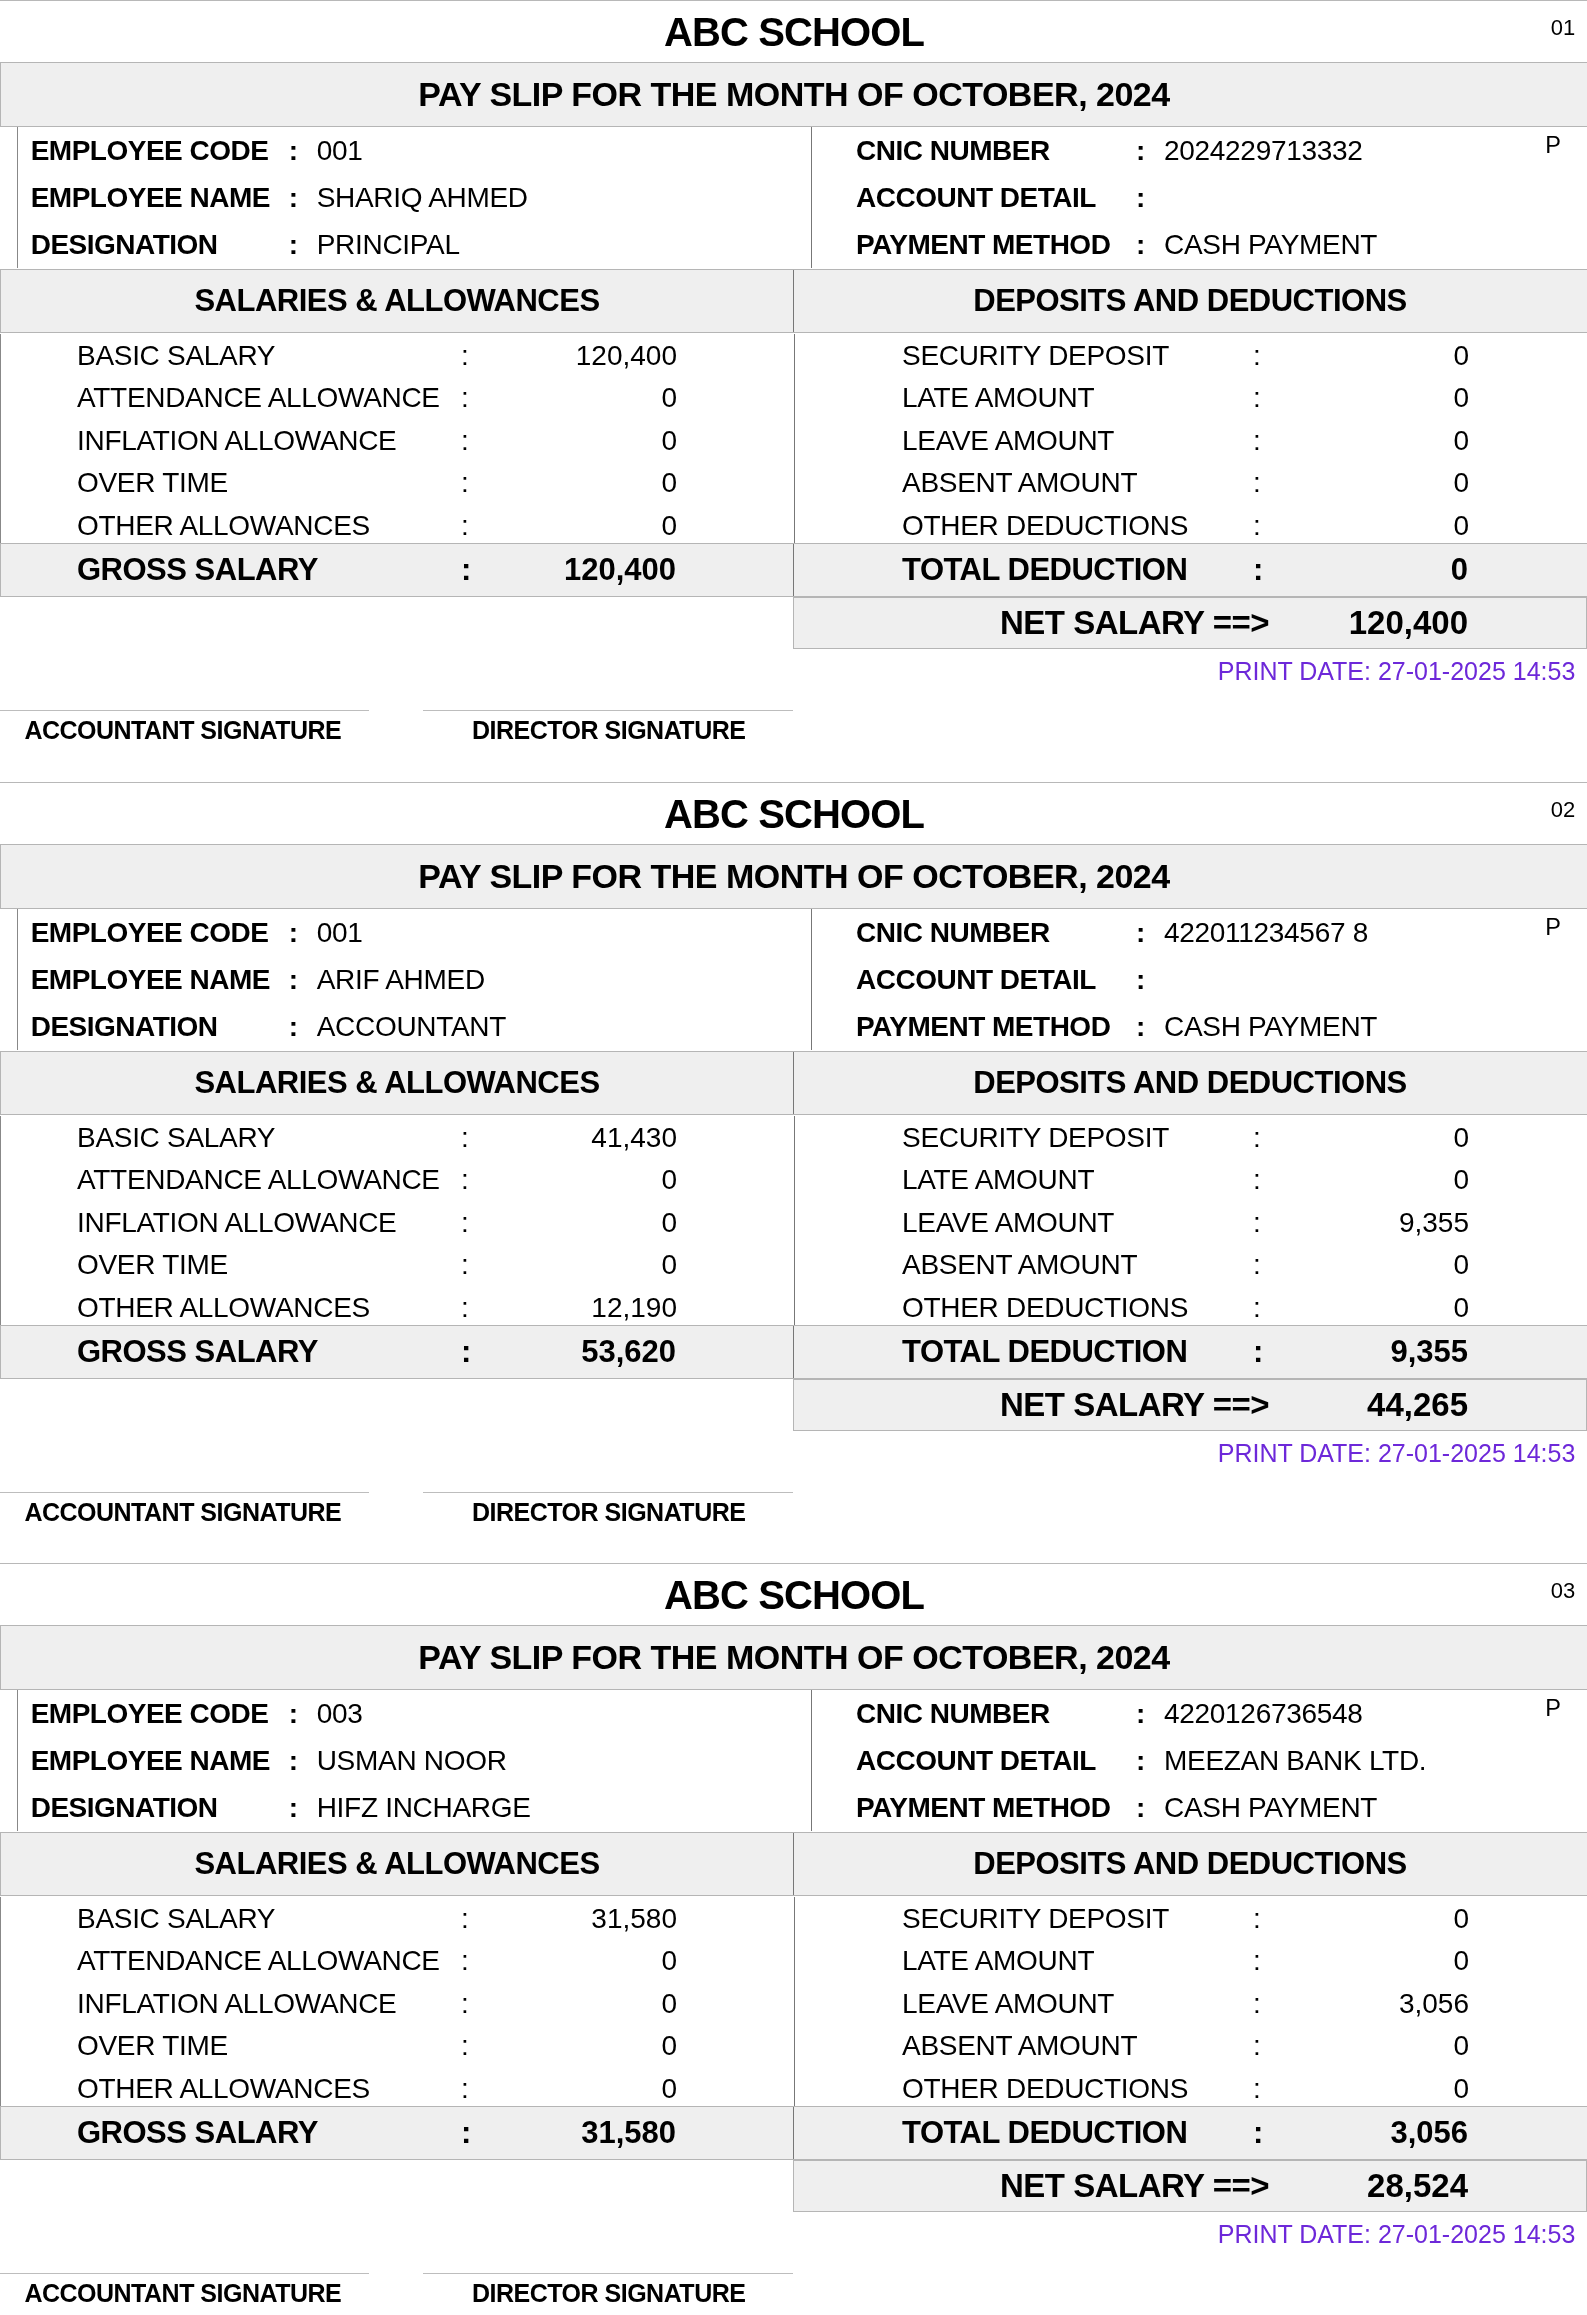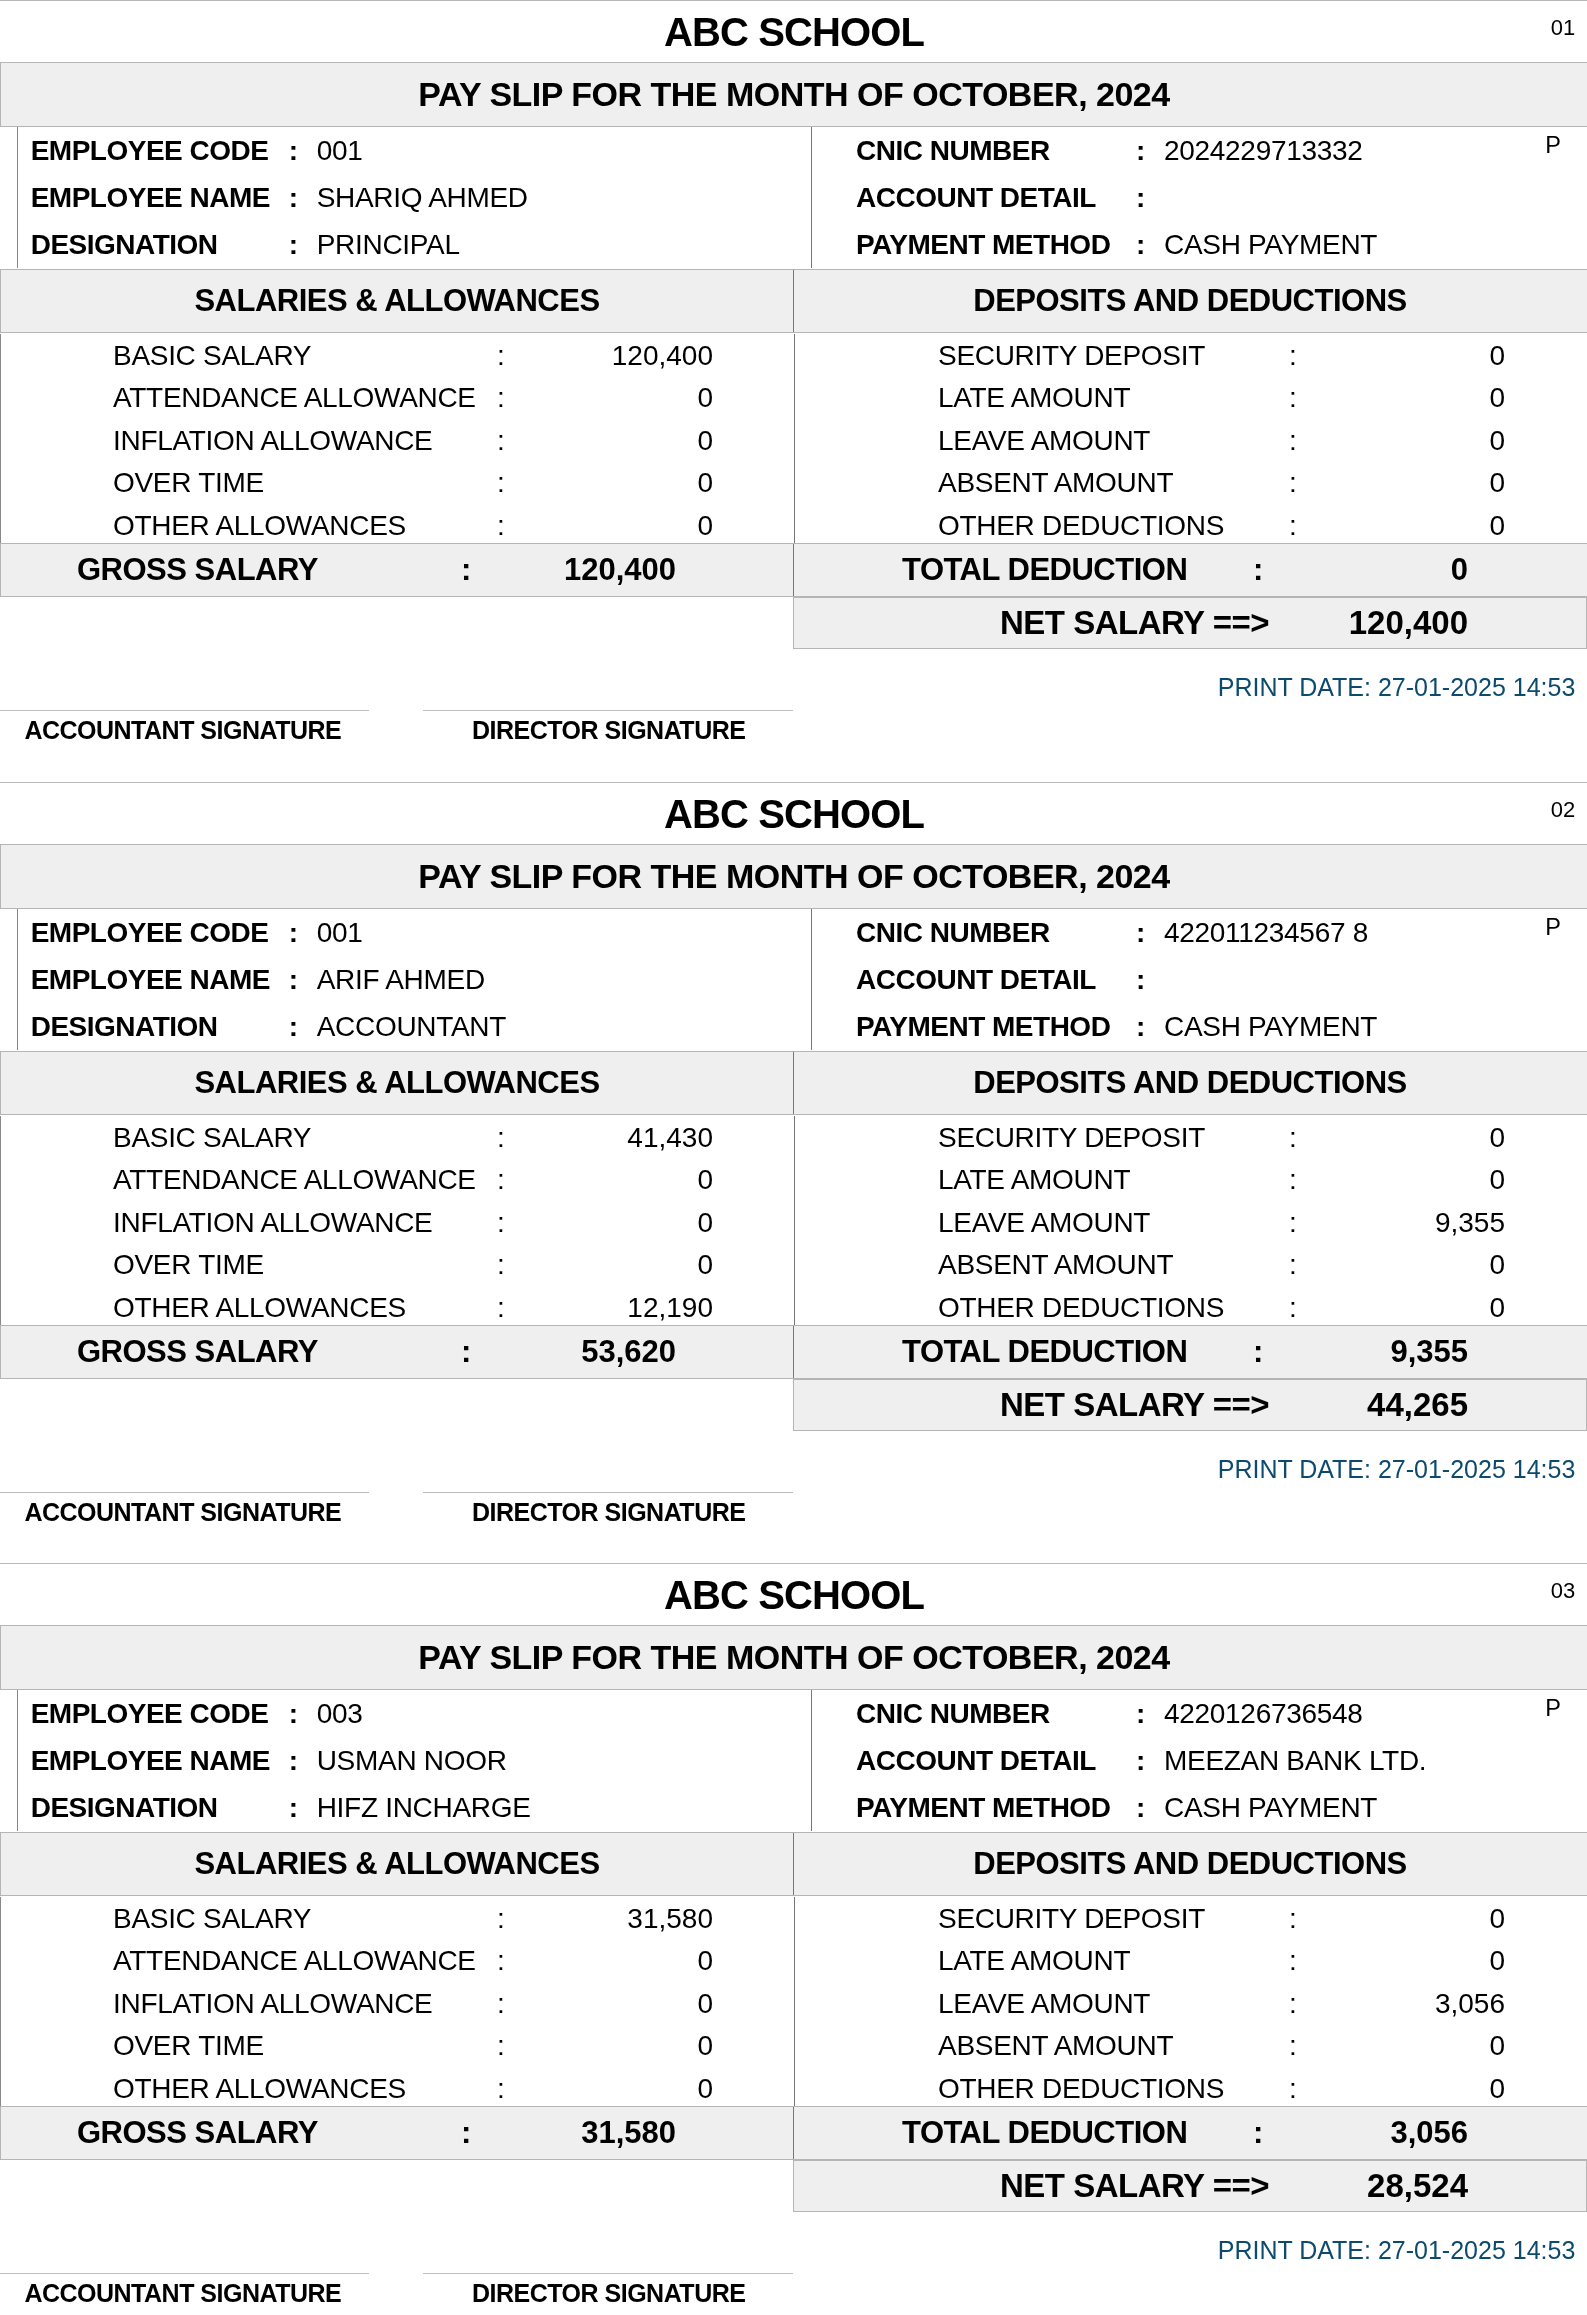--- a/index.html
+++ b/index.html
@@ -17,35 +17,35 @@
   .vdiv { position:absolute; left:793px; width:0; border-left:0.9px solid #777; }
   .inforow { position:absolute; font-size:28px; height:36px; line-height:36px; white-space:nowrap; }
   .ilabel { position:absolute; font-weight:bold; letter-spacing:-0.5px; }
   .icolon { position:absolute; font-weight:bold; }
   .ivalue { position:absolute; letter-spacing:-0.3px; }
   .pmark { position:absolute; right:27px; top:132px; font-size:23.5px; }
   .secbar { position:absolute; left:0; top:269px; width:1586px; height:62px; background:#efefef;
             border-top:1.8px solid #b5b5b5; border-bottom:1.8px solid #b5b5b5; border-left:0.9px solid #b5b5b5; border-right:0.9px solid #b5b5b5; }
   .sechead { position:absolute; top:0; height:62px; line-height:62px; text-align:center; font-weight:bold; font-size:31px; letter-spacing:-0.5px; }
   .items { position:absolute; left:0; top:334px; width:1586px; height:209px; border-left:0.9px solid #888; border-right:0.9px solid #bbb; }
-  .irow { position:absolute; height:36px; line-height:36px; font-size:28px; white-space:nowrap;margin-left:36px; }
+  .irow { position:absolute; height:36px; line-height:36px; font-size:28px; white-space:nowrap; }
   .irow .lbl { position:absolute; left:0; letter-spacing:-0.3px; }
   .irow .col { position:absolute; }
   .irow .val { position:absolute; text-align:right; }
   .totalbar { position:absolute; left:0; top:543px; width:1586px; height:52px; background:#efefef;
               border-top:1.8px solid #b5b5b5; border-bottom:1.8px solid #b5b5b5; border-left:0.9px solid #b5b5b5; border-right:0.9px solid #b5b5b5; }
   .trow { position:absolute; top:0; height:52px; line-height:52px; font-size:31px; font-weight:bold; white-space:nowrap; }
   .trow .lbl { position:absolute; left:0; letter-spacing:-0.5px; }
   .trow .col { position:absolute; }
   .trow .val { position:absolute; text-align:right; }
   .netbar { position:absolute; left:793px; top:597px; width:792px; height:50px; background:#efefef;
             border:0.9px solid #b5b5b5; border-bottom:1.8px solid #b5b5b5; }
   .netlabel { position:absolute; left:206px; top:0; line-height:50px; font-size:33px; font-weight:bold; letter-spacing:-0.5px; }
   .netval { position:absolute; right:118px; top:0; line-height:50px; font-size:33px; font-weight:bold; text-align:right; }
-  .printdate { position:absolute; right:12.7px; top:657px; font-size:25px; color:#0c4a6e;margin-top:16px; }
+  .printdate { position:absolute; right:12.7px; top:657px; font-size:25px; color:#6d28d9; }
   .sigline { position:absolute; top:710px; height:0; border-top:1.8px solid #bdbdbd; }
   .siglabel { position:absolute; top:716px; font-size:25px; font-weight:bold; letter-spacing:-0.5px; }
 </style>
 </head>
 <body>
 
 <div id="slips">
   <div class="slip" style="top: 0px;">
     <div class="slip-topline"></div>
     <div class="school">ABC SCHOOL</div>

